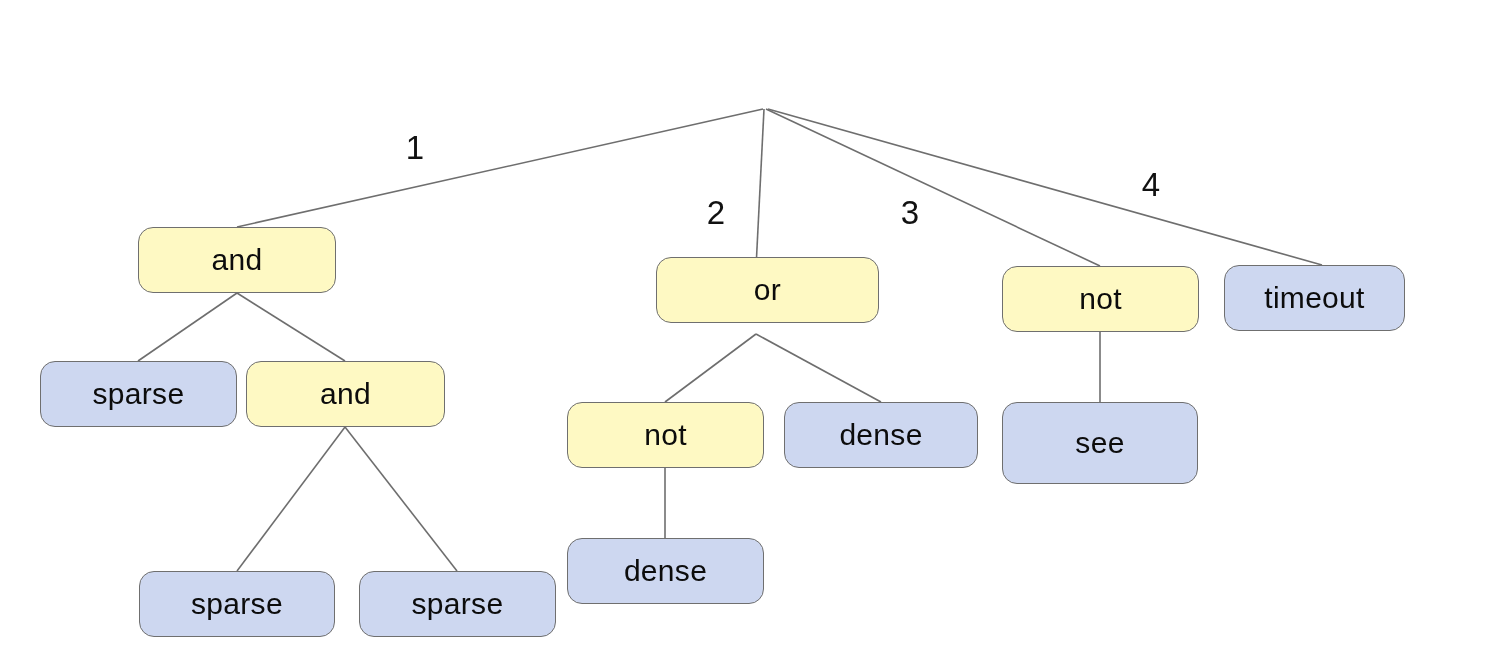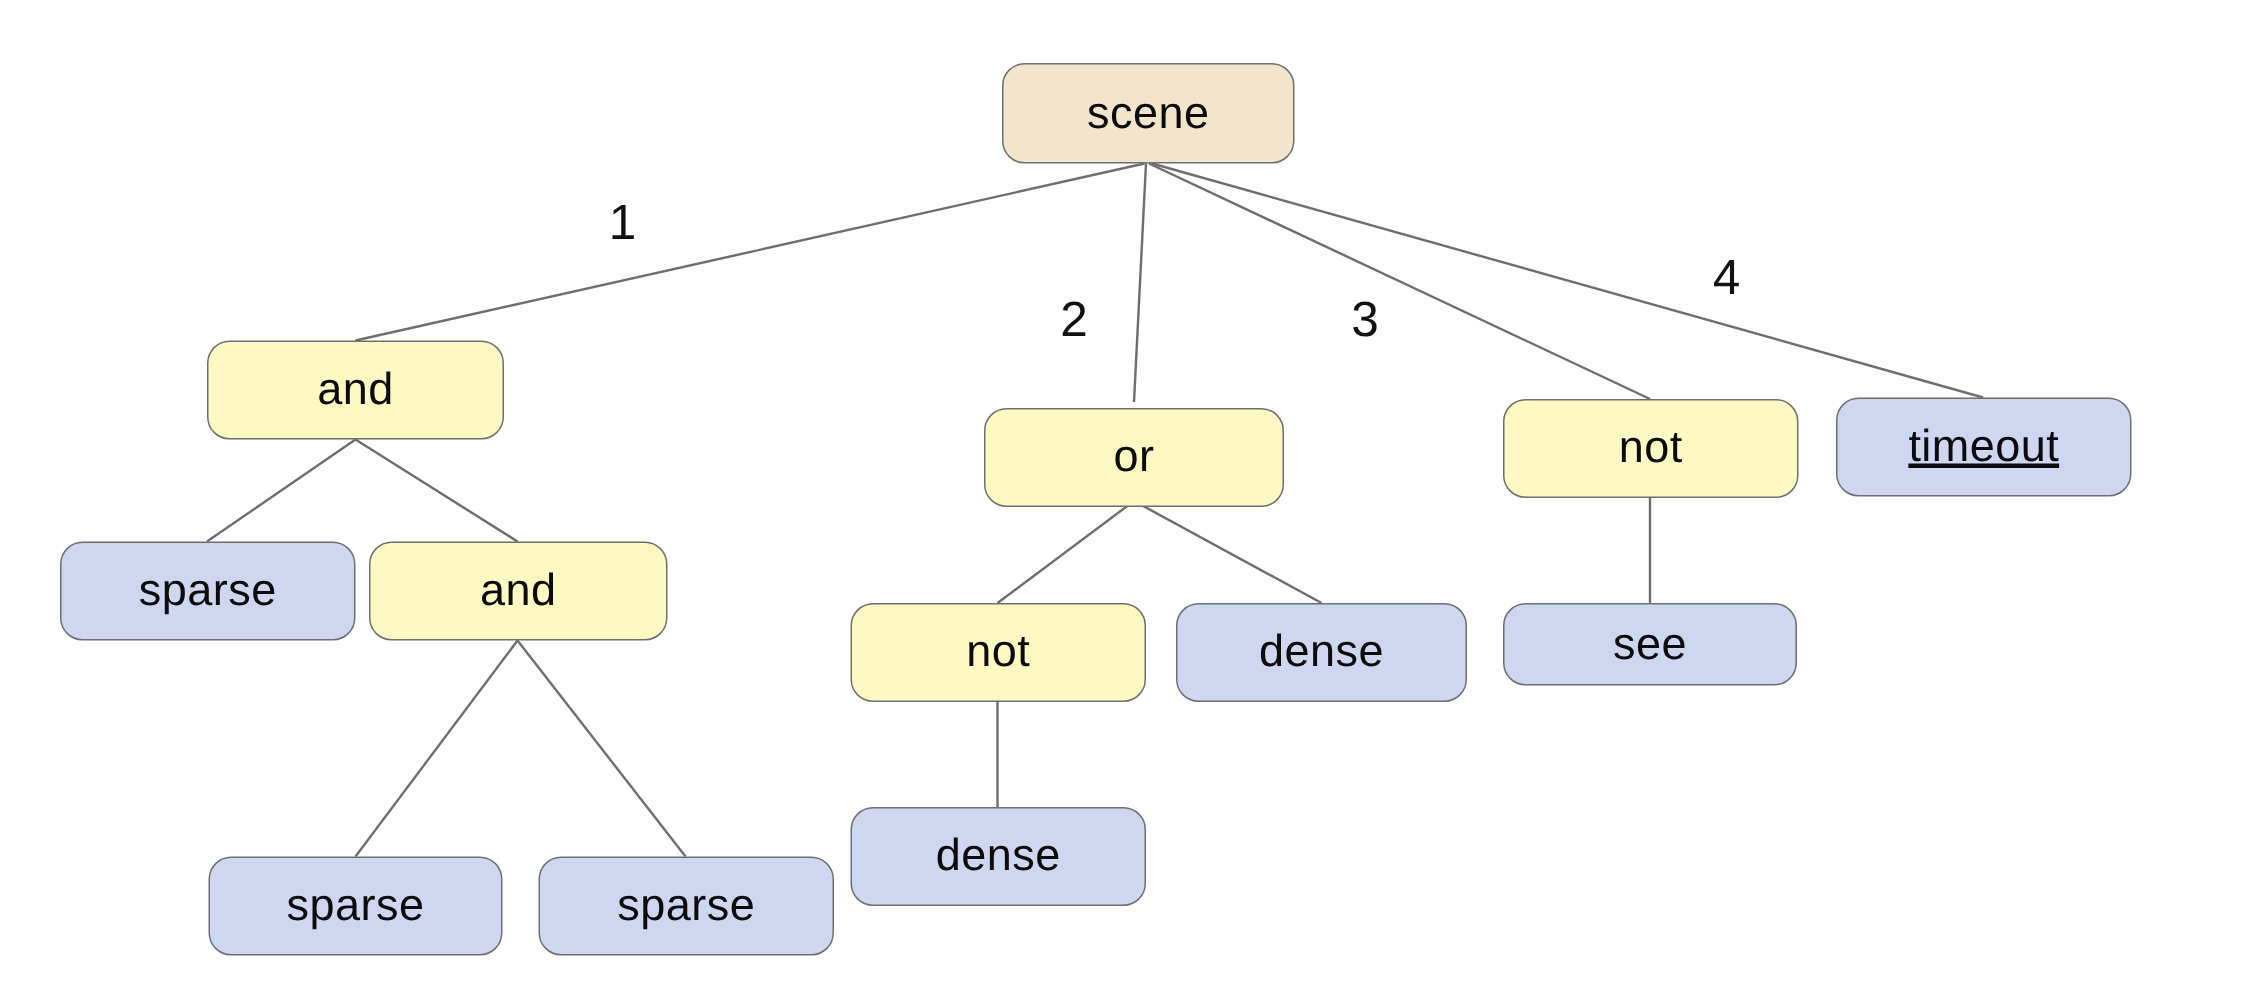--- a/index.html
+++ b/index.html
@@ -42,28 +42,28 @@
   .edge-label {
     position: absolute;
     transform: translate(-50%, -50%);
     font-size: 33px;
     color: #111111;
   }
 
   
   #n-scene   { left: 668px;  top: 42px;  width: 195px; height: 67px; }
   #n-and1    { left: 138px;  top: 227px; width: 198px; height: 66px; }
-  #n-or      { left: 656px;  top: 272px; width: 200px; height: 66px; }
+  #n-or      { left: 656px;  top: 257px; width: 223px; height: 66px; }
   #n-not1    { left: 1002px; top: 266px; width: 197px; height: 66px; }
-  #n-timeout { left: 1224px; top: 265px; width: 197px; height: 66px; text-decoration: underline; }
+  #n-timeout { left: 1224px; top: 265px; width: 181px; height: 66px; }
   #n-sparse1 { left: 40px;   top: 361px; width: 197px; height: 66px; }
   #n-and2    { left: 246px;  top: 361px; width: 199px; height: 66px; }
   #n-not2    { left: 567px;  top: 402px; width: 197px; height: 66px; }
   #n-dense1  { left: 784px;  top: 402px; width: 194px; height: 66px; }
-  #n-see     { left: 1002px; top: 402px; width: 196px; height: 55px; }
+  #n-see     { left: 1002px; top: 402px; width: 196px; height: 82px; }
   #n-sparse2 { left: 139px;  top: 571px; width: 196px; height: 66px; }
   #n-sparse3 { left: 359px;  top: 571px; width: 197px; height: 66px; }
   #n-dense2  { left: 567px;  top: 538px; width: 197px; height: 66px; }
 
   
   #el-1 { left: 415px;  top: 148px; }
   #el-2 { left: 716px;  top: 213px; }
   #el-3 { left: 910px;  top: 213px; }
   #el-4 { left: 1151px; top: 185px; }
 </style>
@@ -85,21 +85,20 @@
     <line x1="756" y1="334" x2="881" y2="402"></line>
     <line x1="665" y1="468" x2="665" y2="538"></line>
     <line x1="1100" y1="332" x2="1100" y2="402"></line>
   </svg>
 
   <div class="edge-label" id="el-1">1</div>
   <div class="edge-label" id="el-2">2</div>
   <div class="edge-label" id="el-3">3</div>
   <div class="edge-label" id="el-4">4</div>
 
-  <div class="node root" id="n-scene">scene</div>
   <div class="node operator" id="n-and1">and</div>
   <div class="node operator" id="n-or">or</div>
   <div class="node operator" id="n-not1">not</div>
   <div class="node leaf" id="n-timeout">timeout</div>
   <div class="node leaf" id="n-sparse1">sparse</div>
   <div class="node operator" id="n-and2">and</div>
   <div class="node operator" id="n-not2">not</div>
   <div class="node leaf" id="n-dense1">dense</div>
   <div class="node leaf" id="n-see">see</div>
   <div class="node leaf" id="n-sparse2">sparse</div>

